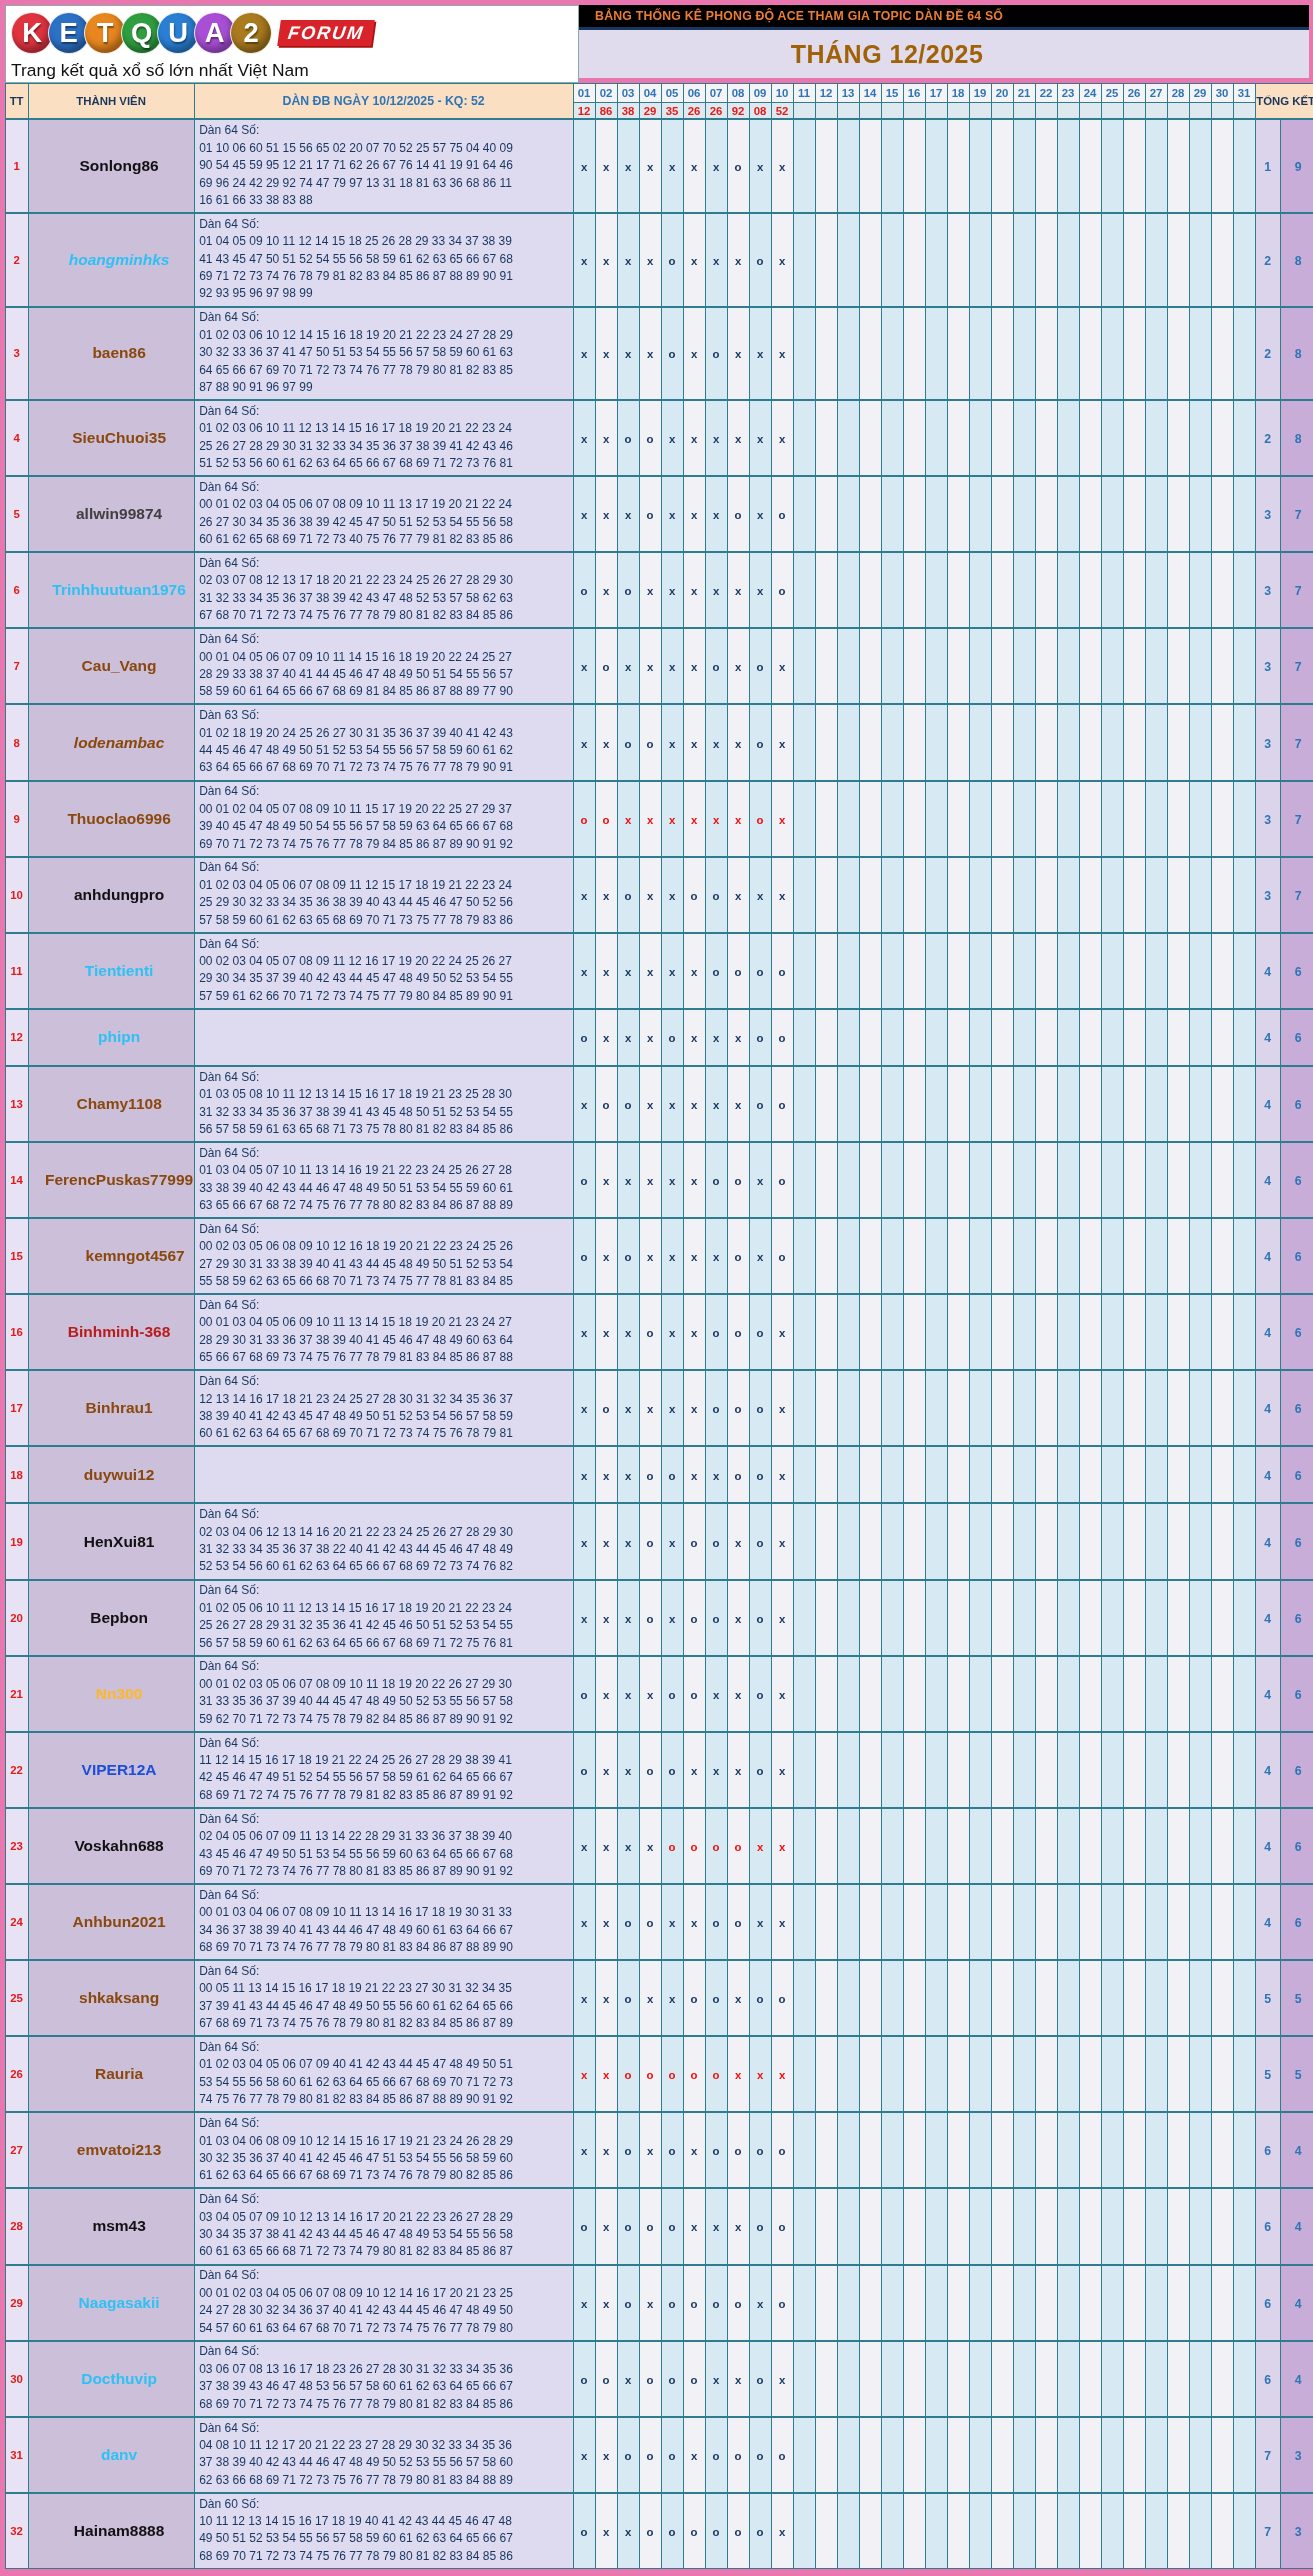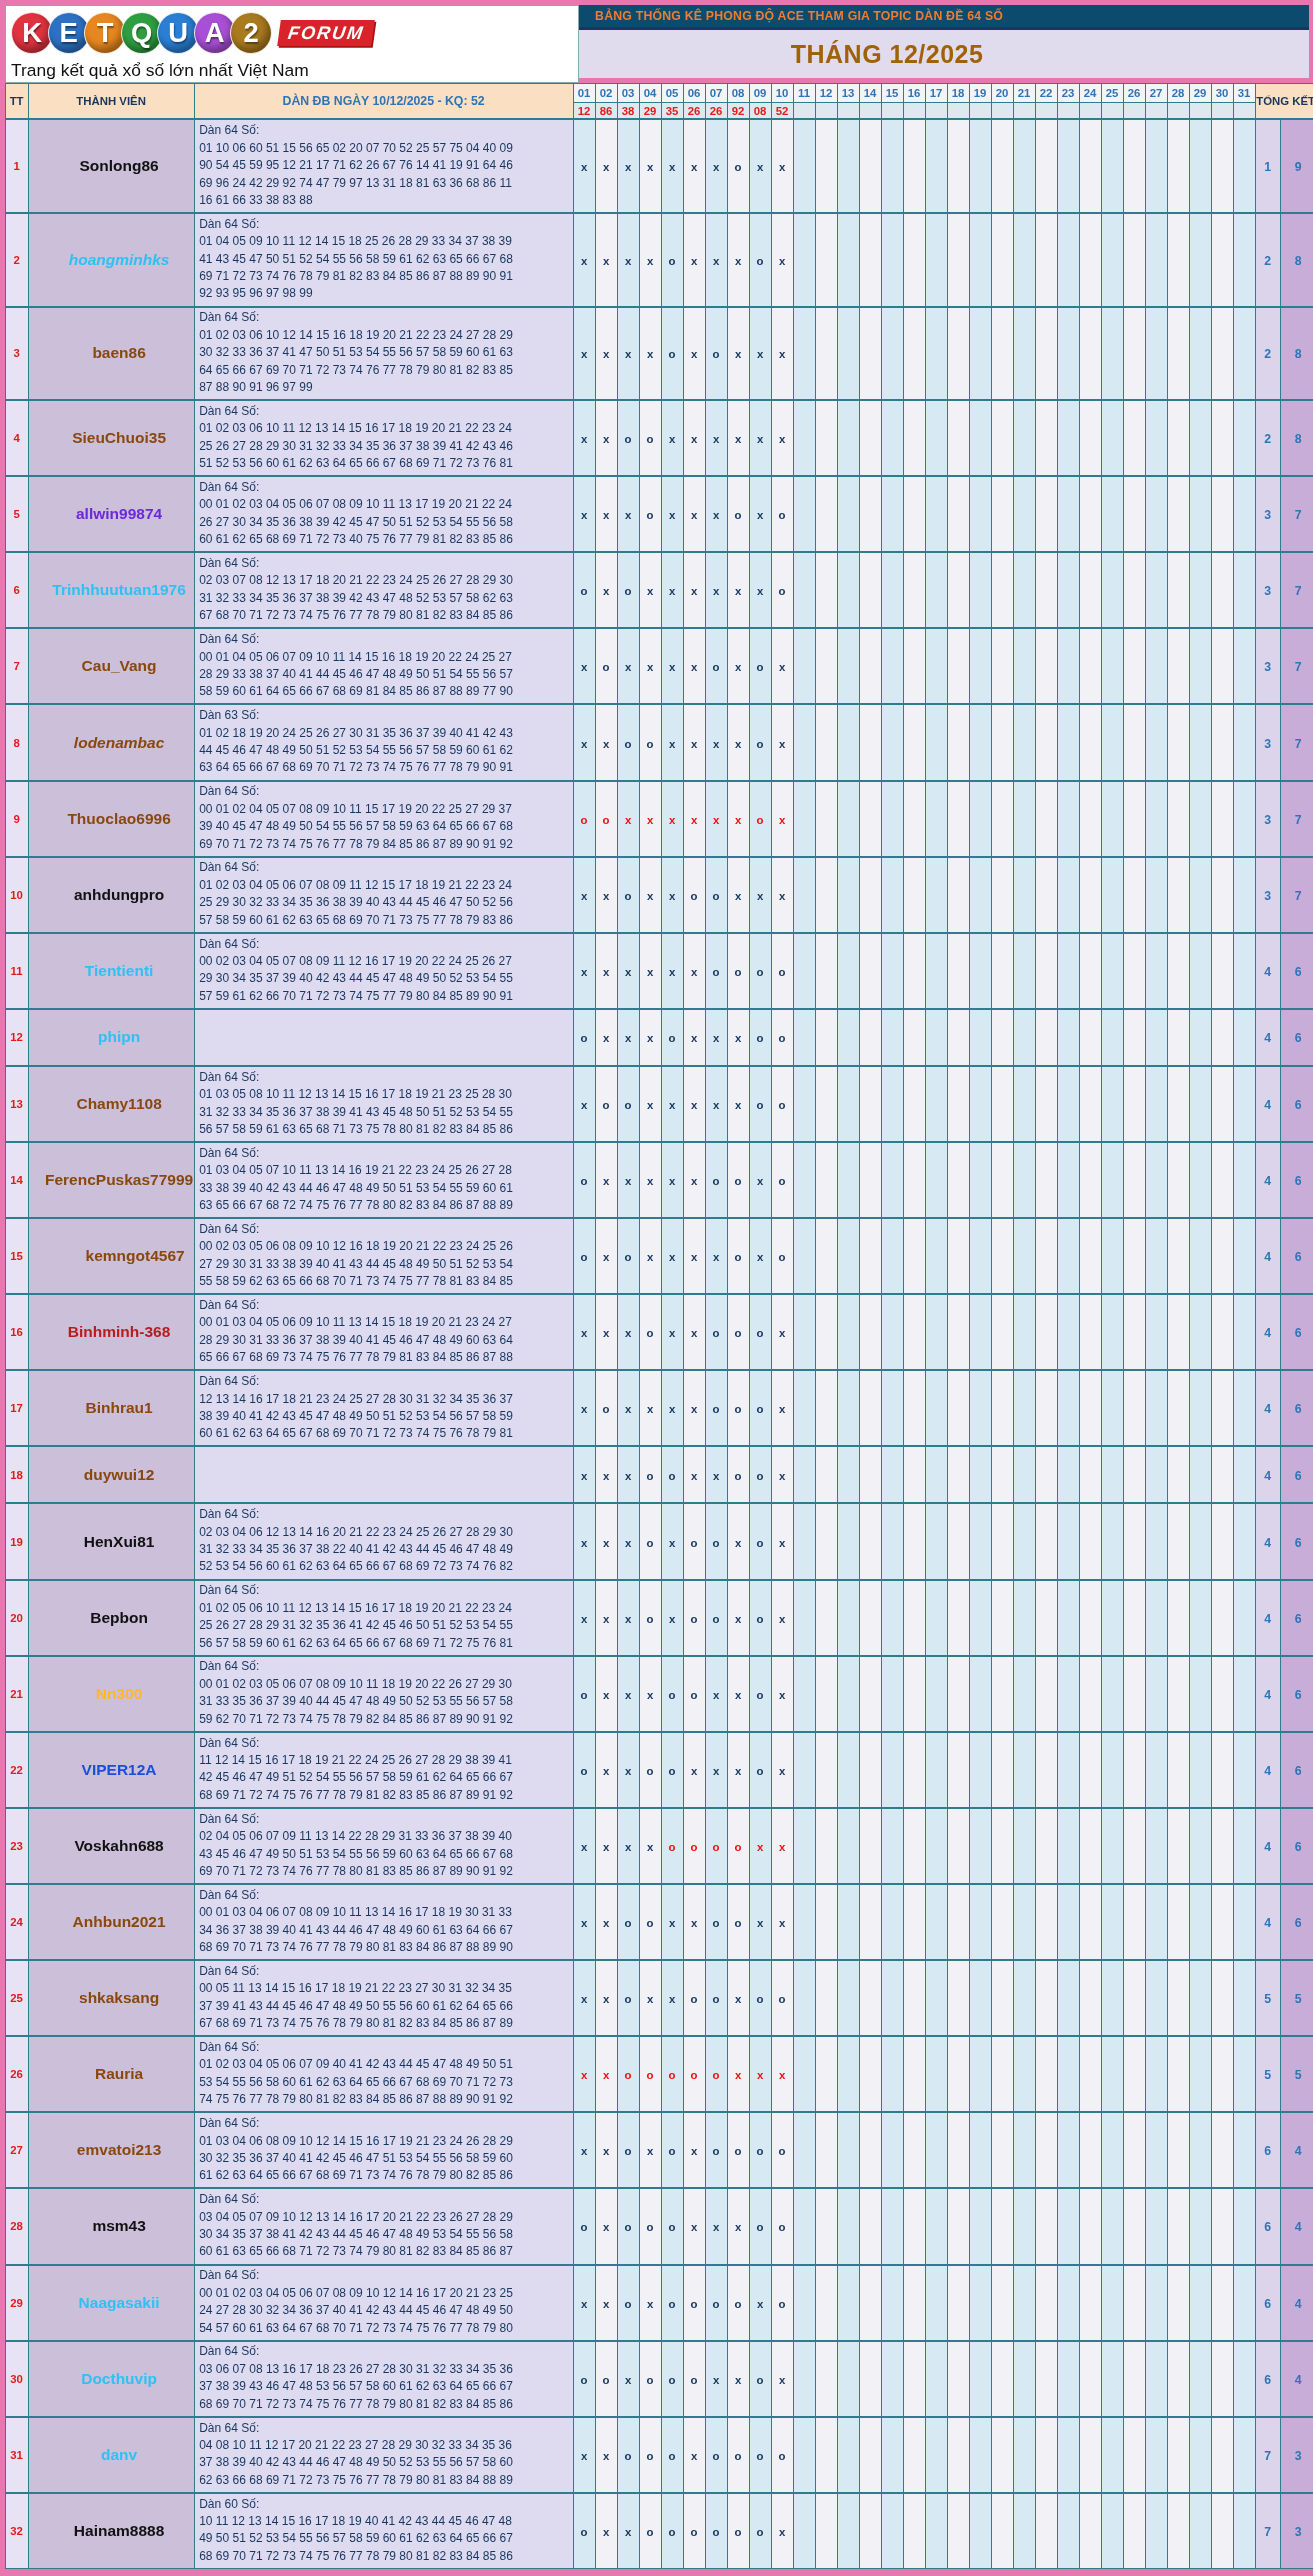--- a/index.html
+++ b/index.html
@@ -10,21 +10,21 @@
   .logo-box{width:574px;height:78px;background:#ffffff;border:0.9px solid #8aa;box-sizing:border-box;padding:1.8px 5.5px;position:relative;}
   .logo-row{display:flex;align-items:center;height:51px;}
   .logo-circles{display:flex;}
   .logo-circle{width:40px;height:40px;border-radius:50%;display:flex;align-items:center;justify-content:center;
     color:#fff;font-weight:bold;font-size:27.4px;margin-right:-5.5px;border:1.8px solid rgba(255,255,255,.85);
     text-shadow:0.9px 1.8px 1.8px rgba(0,0,0,.45);box-shadow:inset -3.7px -5.5px 7.3px rgba(0,0,0,.35);}
   .forum-badge{background:#d8232a;color:#fff;font-style:italic;font-weight:bold;font-size:18.3px;
     padding:1.8px 9.1px;margin-left:12.8px;transform:skewX(-8deg);letter-spacing:1.8px;box-shadow:1.8px 1.8px 0 #a11;}
   .tagline{font-size:17.4px;color:#111;font-weight:500;margin-top:1.8px;white-space:nowrap;}
   .band-right{flex:1;display:flex;flex-direction:column;}
-  .title1{height:25.6px;background:#0c4a6e;border-bottom:3.7px solid #17375e;display:flex;align-items:center;
+  .title1{height:25.6px;background:#000000;border-bottom:3.7px solid #17375e;display:flex;align-items:center;
     padding-left:16.5px;box-sizing:border-box;}
   .title1 span{color:#ed7d31;font-weight:bold;font-size:12.3px;letter-spacing:0.2px;}
   .title2{height:48px;background:#e0dcee;display:flex;align-items:center;justify-content:center;}
   .title2 span{color:#a16207;font-weight:bold;font-size:25px;letter-spacing:0.5px;margin-right:113px;}
   
   table{border-collapse:collapse;table-layout:fixed;width:1304px;background:#e0dcee;}
   th,td{border:0.9px solid #2e7d8e;padding:0;box-sizing:border-box;overflow:hidden;}
   thead th{background:#fbdfc3;color:#17375e;font-size:12px;font-weight:bold;}
   th.day-label{background:#f4f3f6;color:#2e75b6;font-size:11.4px;height:19px;}
   th.kq{background:#dde9ef;color:#e21b1b;font-size:11.4px;height:17.4px;font-weight:bold;}
@@ -361,21 +361,21 @@
           <td class="day odd"></td>
           <td class="day even"></td>
           <td class="day odd"></td>
           <td class="day even"></td>
           <td class="day odd"></td>
           <td class="tk1"><span class="tk-num">2</span></td>
           <td class="tk2"><span class="tk-num">8</span></td>
         </tr>
         <tr>
           <td class="tt">5</td>
-          <td class="member"><span class="name" style="color: #6d28d9;">allwin99874</span></td>
+          <td class="member"><span class="name" style="color: #404040;">allwin99874</span></td>
           <td class="dan">
             <div class="dan-label">Dàn 64 Số:</div>
             <div class="dan-line">00 01 02 03 04 05 06 07 08 09 10 11 13 17 19 20 21 22 24</div>
             <div class="dan-line">26 27 30 34 35 36 38 39 42 45 47 50 51 52 53 54 55 56 58</div>
             <div class="dan-line">60 61 62 65 68 69 71 72 73 40 75 76 77 79 81 82 83 85 86</div>
           </td>
           <td class="day odd"><span class="mark">x</span></td>
           <td class="day even"><span class="mark">x</span></td>
           <td class="day odd"><span class="mark">x</span></td>
           <td class="day even"><span class="mark">o</span></td>

